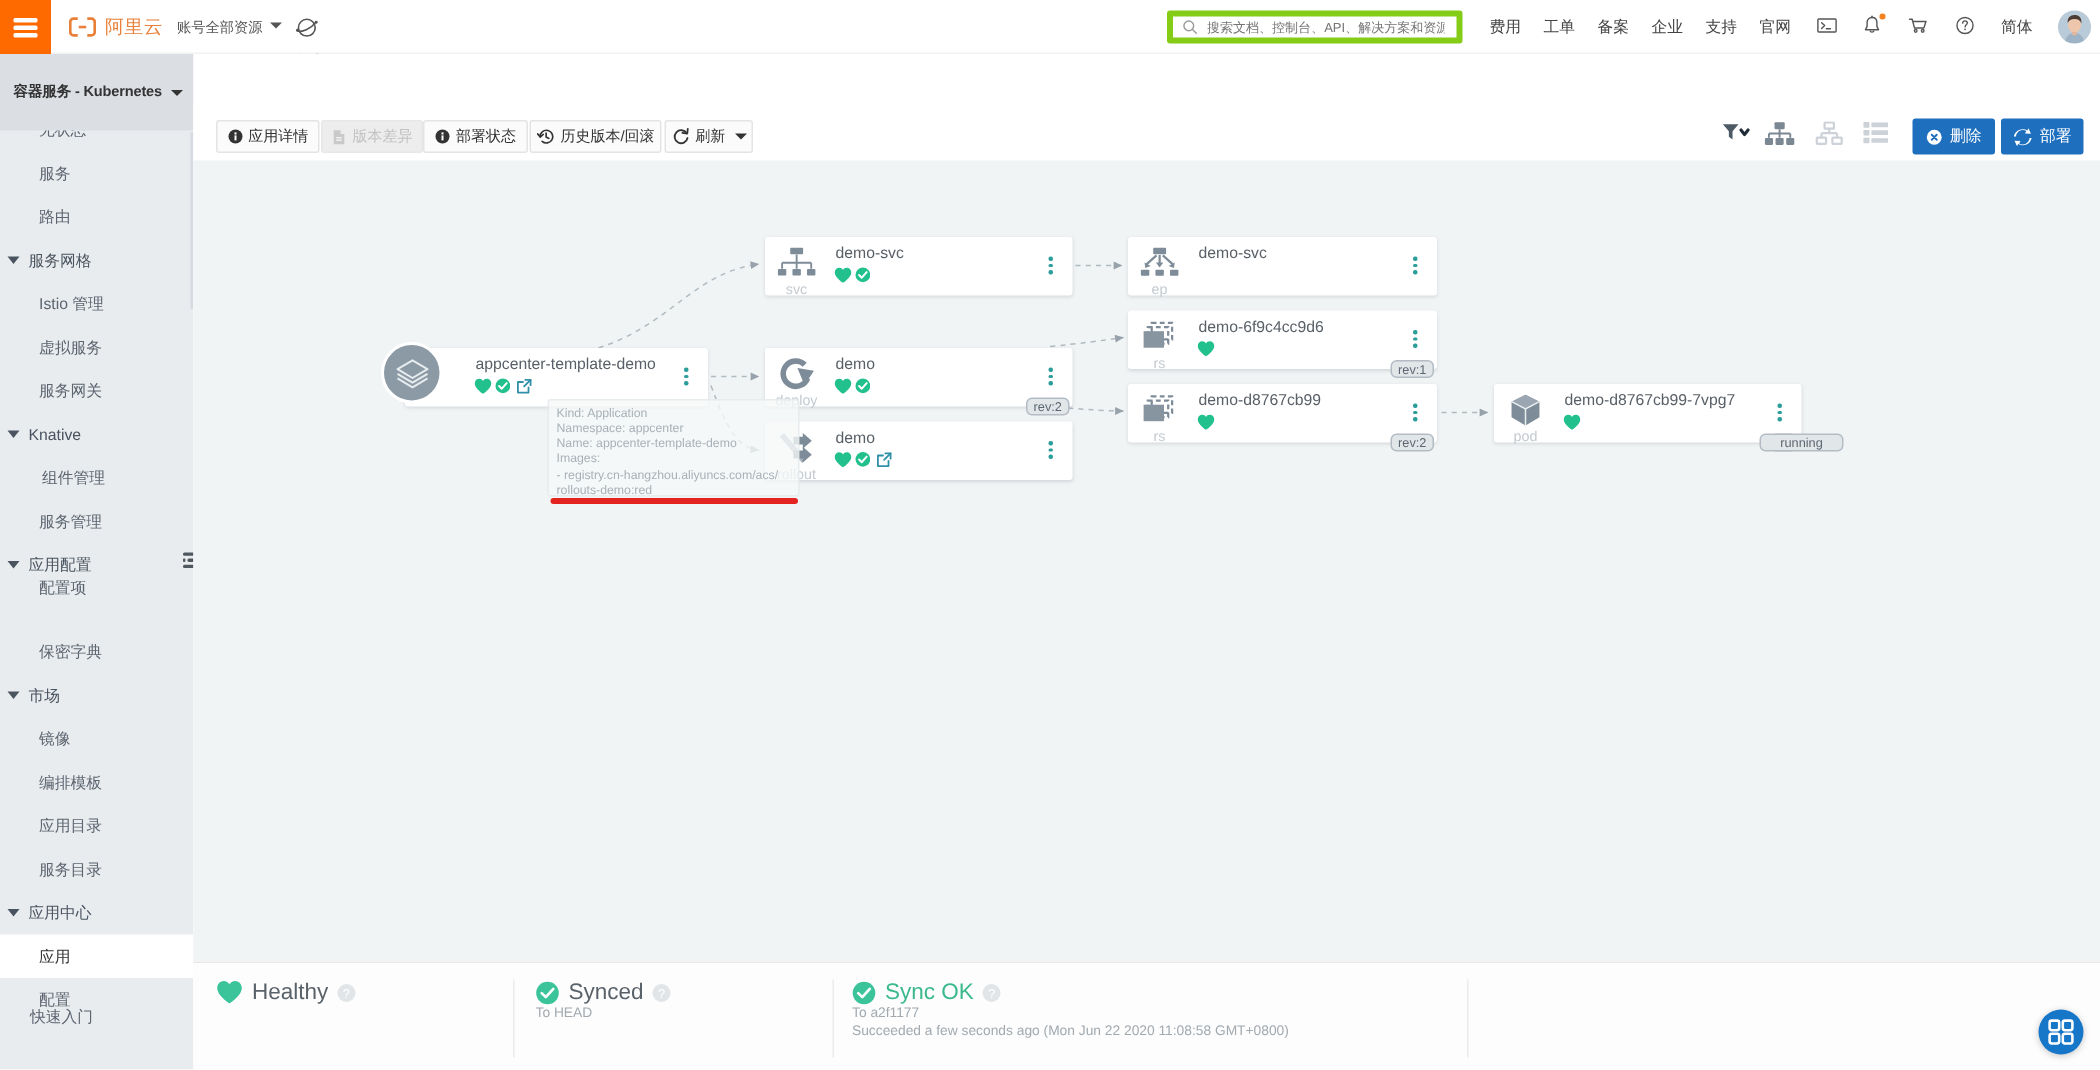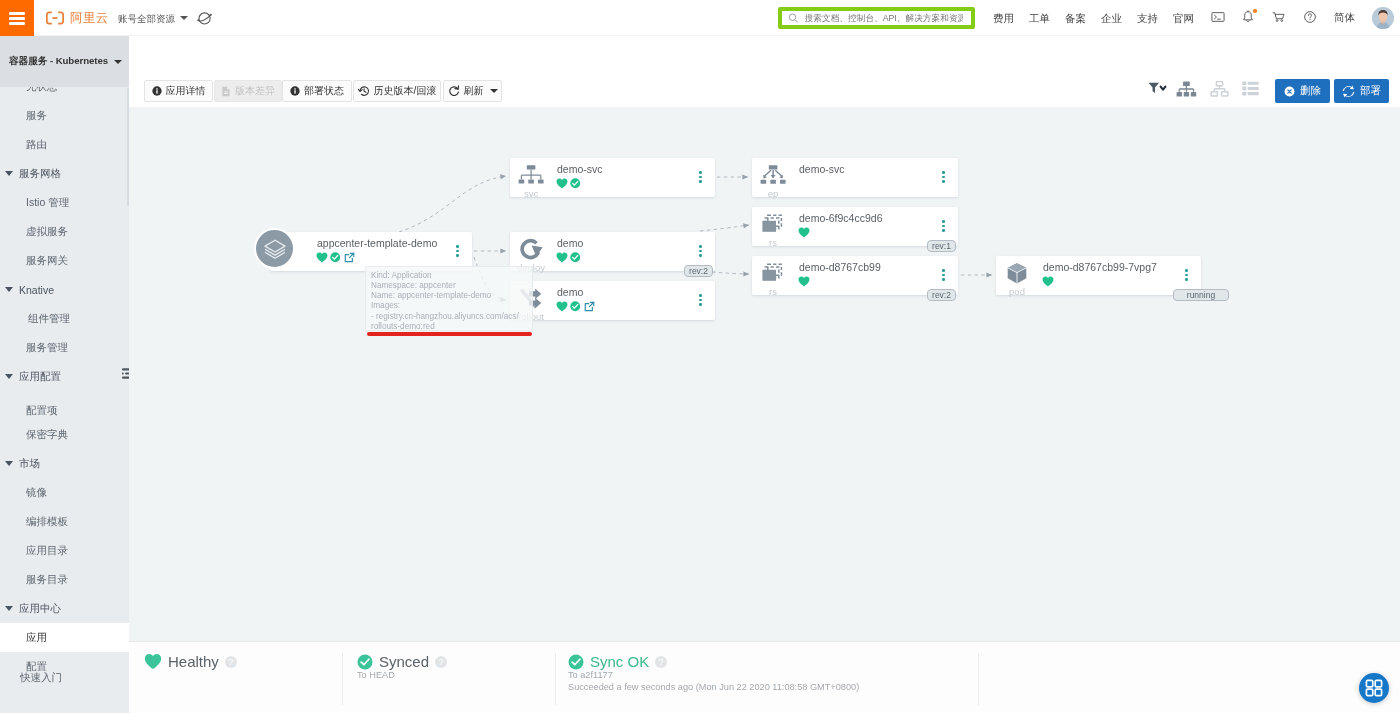--- a/index.html
+++ b/index.html
@@ -251,21 +251,21 @@
         <div class="sb-item leaf" style="top: 217px; padding-left: 28px;">
           <span>组件管理</span>
         </div>
         <div class="sb-item leaf" style="top: 246px;">
           <span>服务管理</span>
         </div>
         <div class="sb-item group" style="top: 275px;">
           <i class="sb-arrow"></i>
           <span>应用配置</span>
         </div>
-        <div class="sb-item leaf" style="top: 309px;">
+        <div class="sb-item leaf" style="top: 290px;">
           <span>配置项</span>
         </div>
         <div class="sb-item leaf" style="top: 333px;">
           <span>保密字典</span>
         </div>
         <div class="sb-item group" style="top: 362px;">
           <i class="sb-arrow"></i>
           <span>市场</span>
         </div>
         <div class="sb-item leaf" style="top: 391px;">

